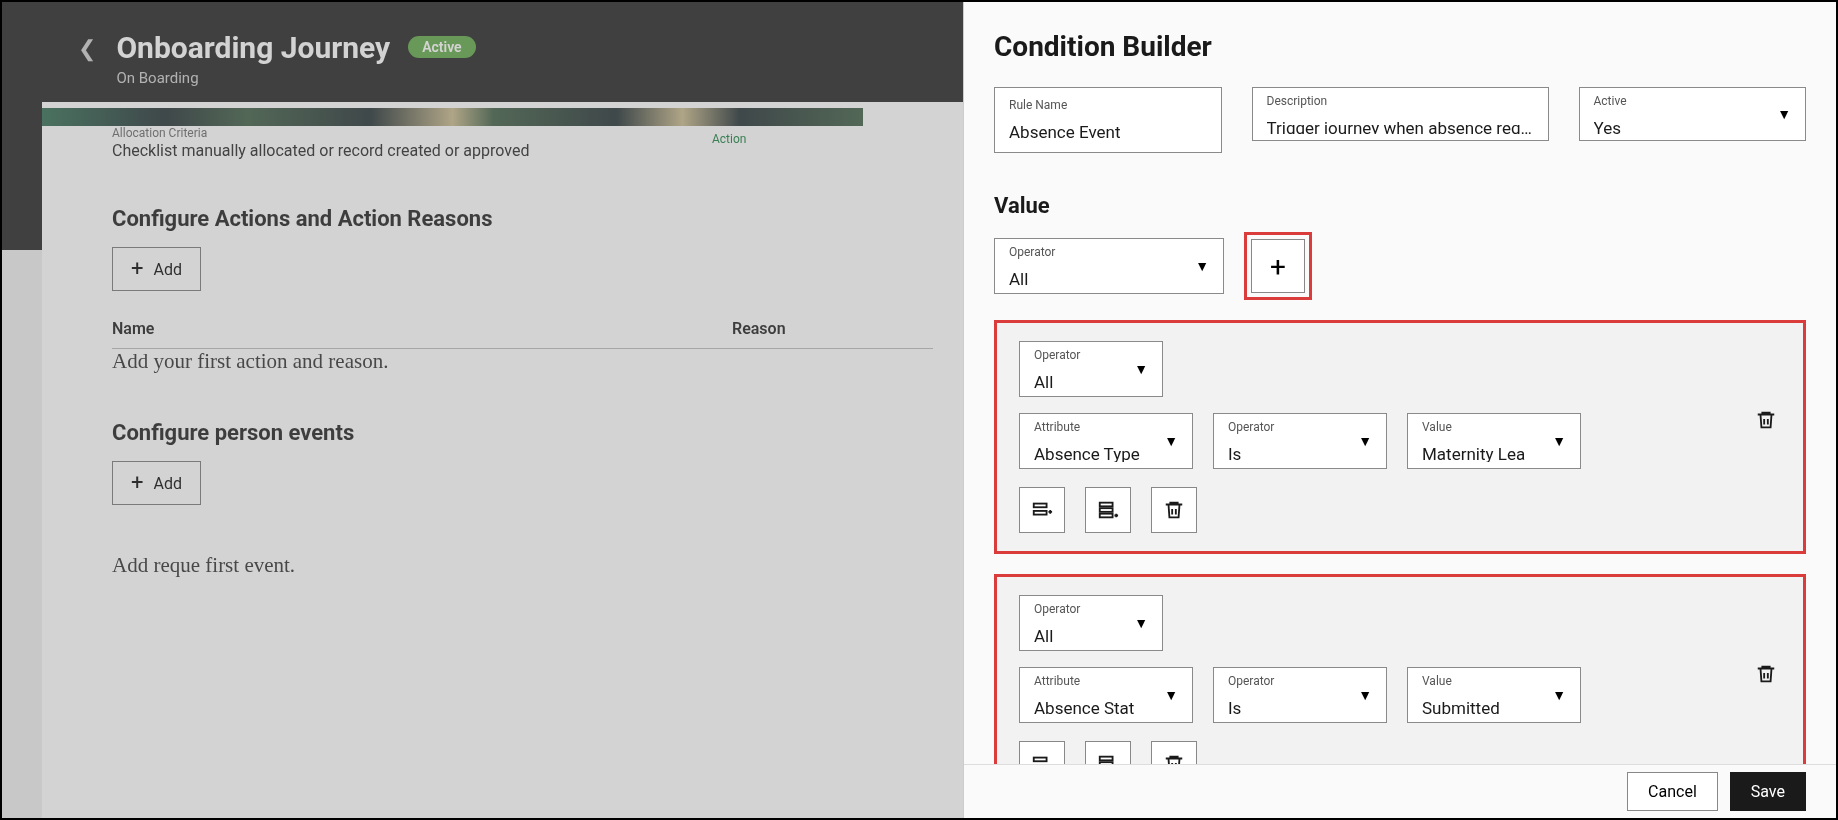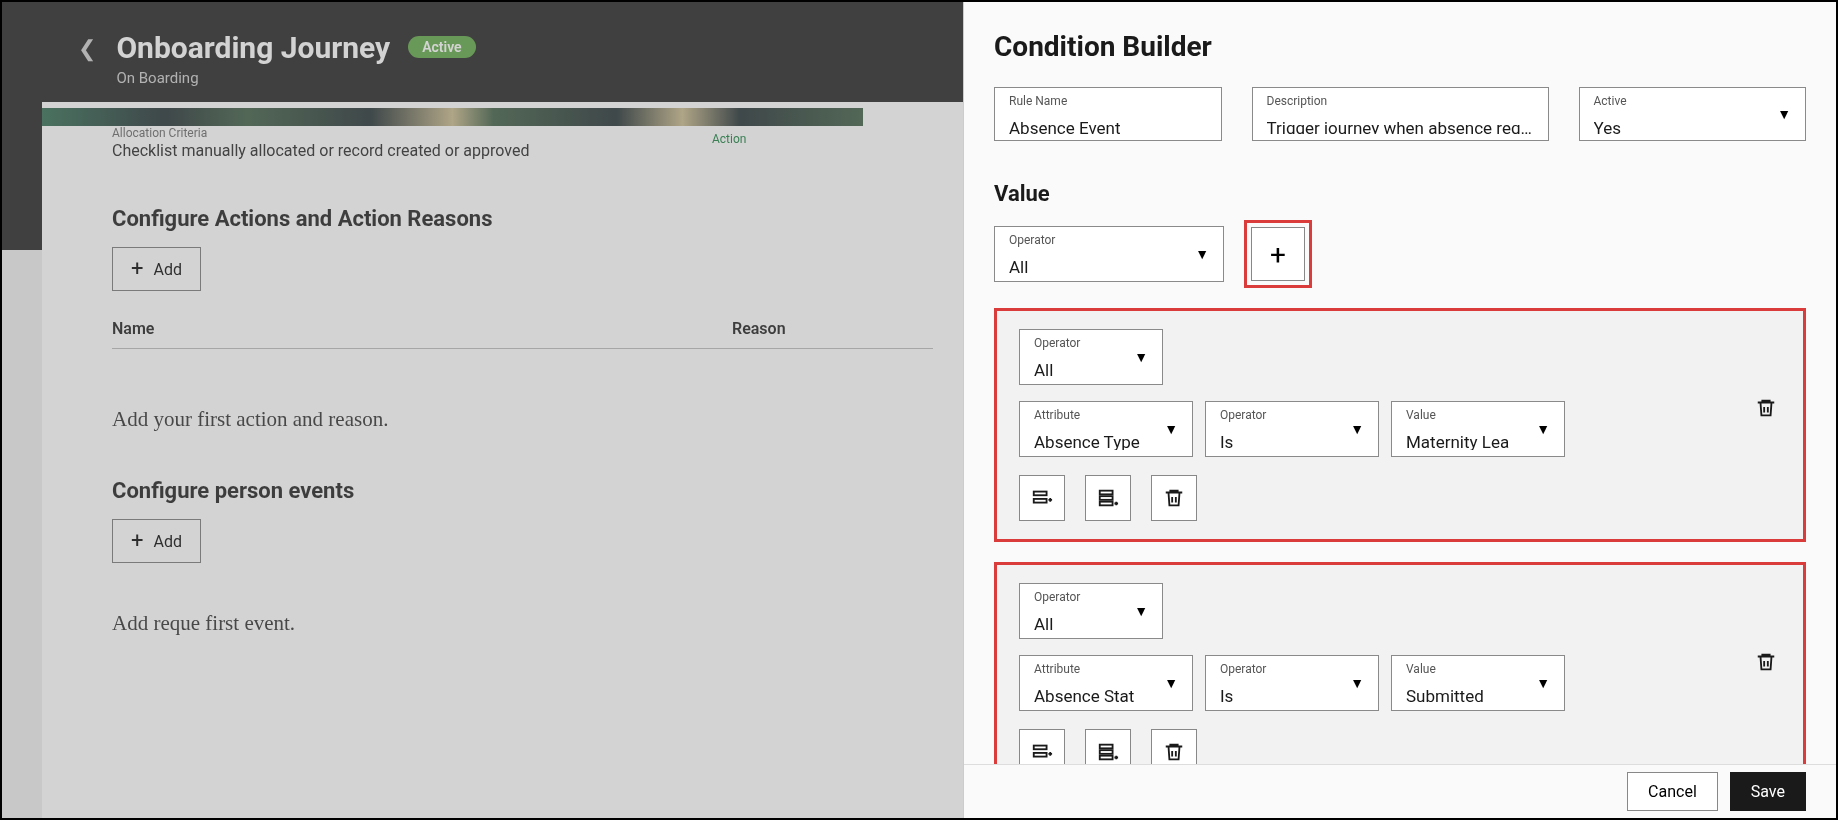--- a/index.html
+++ b/index.html
@@ -17,40 +17,40 @@
 .overlay{position:absolute;top:0;left:0;right:0;bottom:0;background:rgba(130,130,130,0.35);z-index:5;pointer-events:none}
 .tiny-label{font-size:12px;color:#666;}
 .info-line{font-size:16px;color:#222;margin-top:1px}
 .section-title{font-size:22px;font-weight:700;color:#1a1a1a;margin-top:46px}
 .add-btn{display:inline-flex;align-items:center;gap:10px;border:1px solid #777;background:#fff;padding:10px 18px;font-size:16px;margin-top:16px;cursor:pointer}
 .plus-glyph{font-size:22px;line-height:1}
 .table-head{display:flex;margin-top:28px;color:#1a1a1a;font-size:16px;font-weight:600}
 .table-head .col-name{width:620px}
 .table-head .col-reason{flex:1}
 .hr{height:1px;background:#bbb;margin-top:10px}
-.placeholder-text{font-family:Georgia,serif;font-size:21px;color:#2a2a2a;margin-top:58px}
+.placeholder-text{font-family:Georgia,serif;font-size:21px;color:#2a2a2a;}
 .action-label{font-size:12px;color:#15803d;position:absolute;left:600px;top:6px}
 
 .right-panel{flex:1;height:100%;background:#fafafa;border-left:1px solid #ccc;padding:28px 30px 0 30px;position:relative;overflow:hidden}
 .cb-title{font-size:28px;font-weight:700;color:#1a1a1a}
 .top-fields{display:flex;gap:30px;margin-top:24px}
 .field{position:relative;border:1px solid #8a8a8a;background:#fff;padding:6px 14px 6px 14px;display:flex;flex-direction:column;justify-content:center}
 .field .flabel{font-size:12px;color:#555}
 .field .fval{font-size:17px;color:#1a1a1a;margin-top:10px;white-space:nowrap;overflow:hidden;text-overflow:ellipsis}
 .field .caret{position:absolute;right:14px;top:50%;transform:translateY(-50%);font-size:14px}
-.fw-name{width:297px;height:54px}
+.fw-name{width:297px;height:66px}
 .fw-desc{width:297px;height:54px}
 .fw-active{width:297px;height:54px}
 .rules-title{font-size:22px;font-weight:700;color:#1a1a1a;margin-top:40px}
 .rules-top{display:flex;align-items:center;gap:20px;margin-top:14px}
 .op-field{width:230px;height:56px}
 .plus-box{width:54px;height:54px;border:1px solid #888;background:#fff;display:flex;align-items:center;justify-content:center;font-size:28px;cursor:pointer}
 .red-box-top{border:3px solid #da3b3b;padding:4px;display:inline-block}
 .rule-group{border:3px solid #da3b3b;background:#f2f2f2;margin-top:20px;padding:18px 22px 18px 22px;position:relative}
-.rule-row{display:flex;align-items:flex-end;gap:12px;margin-top:16px}
+.rule-row{display:flex;align-items:flex-end;gap:20px;margin-top:16px}
 .small-field{height:56px}
 .fw-op-sm{width:144px}
 .fw-attr{width:174px}
 .fw-op2{width:174px}
 .fw-val{width:174px}
 .trash-right{position:absolute;right:26px;top:86px;font-size:22px;color:#1a1a1a;cursor:pointer}
 .action-icons{display:flex;gap:20px;margin-top:18px}
 .icon-btn{width:46px;height:46px;border:1px solid #888;background:#fff;display:flex;align-items:center;justify-content:center;cursor:pointer}
 .icon-btn svg{width:22px;height:22px}
 .footer{position:absolute;bottom:0;left:0;right:0;height:54px;background:#fafafa;border-top:1px solid #ddd;display:flex;justify-content:flex-end;align-items:center;gap:12px;padding-right:30px}

